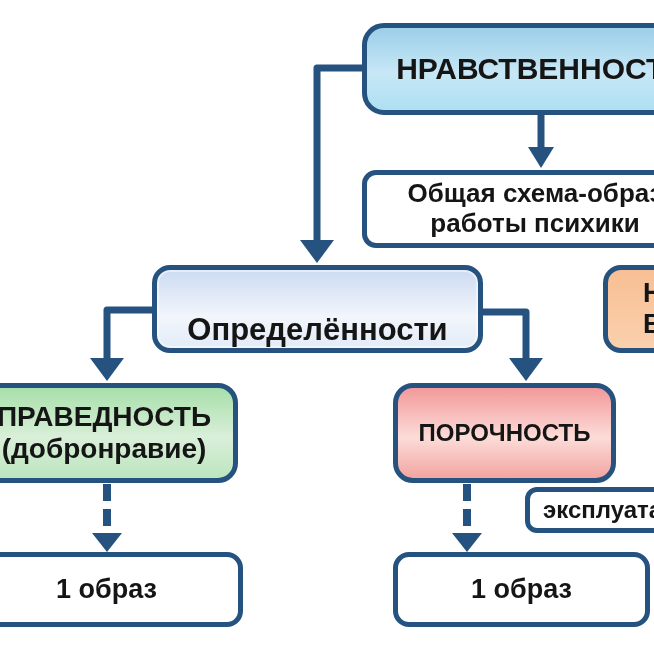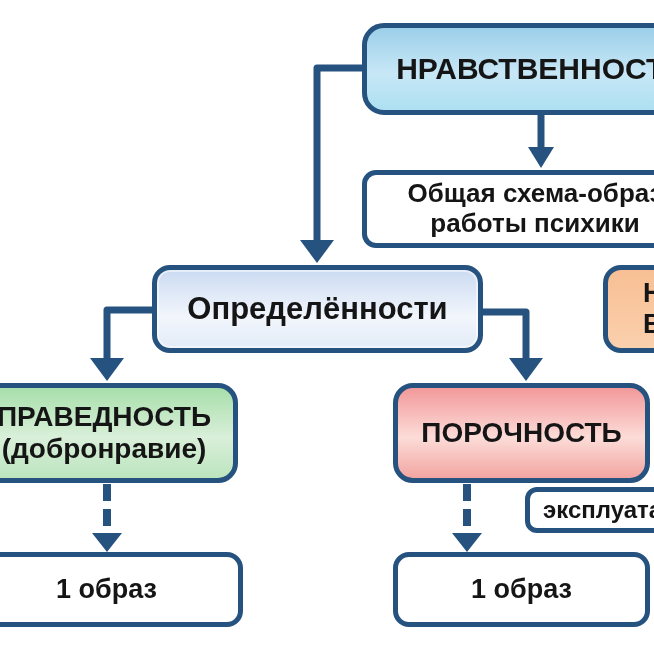--- a/index.html
+++ b/index.html
@@ -15,30 +15,30 @@
   .box .ln{display:block;white-space:nowrap;}
   #connectors{position:absolute;left:0;top:0;width:654px;height:654px;}
 
   .b-title{left:362px;top:23px;width:358px;height:92px;border-radius:22px;
     background:linear-gradient(180deg,#9ccfe9 0%,#c7e7f6 55%,#ade0f2 100%);
     font-size:30px;}
   .b-schema{left:362px;top:170px;width:346px;height:78px;border-radius:14px;
     background:#ffffff;font-size:26px;}
   .b-opred{left:152px;top:265px;width:331px;height:88px;border-radius:18px;
     background:linear-gradient(180deg,#ccdbf2 0%,#f2f6fc 60%,#e2ebf7 100%);
-    box-shadow:inset 0 0 0 2px rgba(255,255,255,.5);font-size:31px;}
+    box-shadow:inset 0 0 0 2px rgba(255,255,255,.5);font-size:31px;justify-content:flex-end;}
   .b-orange{left:603px;top:265px;width:170px;height:88px;border-radius:18px;
     background:linear-gradient(180deg,#f8bf94 0%,#fad0ad 100%);
     font-size:27px;align-items:flex-start;padding-left:35px;}
   .b-green{left:-30px;top:383px;width:268px;height:100px;border-radius:20px;
     background:linear-gradient(180deg,#a8dfab 0%,#d9efd9 55%,#bce5be 100%);
     font-size:28px;}
-  .b-red{left:393px;top:383px;width:257px;height:100px;border-radius:20px;
+  .b-red{left:393px;top:383px;width:223px;height:100px;border-radius:20px;
     background:linear-gradient(180deg,#f2999a 0%,#fcdcd8 55%,#f2a5a1 100%);
-    font-size:28px;}
+    font-size:24px;}
   .b-eksp{left:525px;top:487px;width:240px;height:46px;border-radius:12px;
     background:#ffffff;font-size:24px;align-items:flex-start;padding-left:13px;}
   .b-obraz-l{left:-30px;top:552px;width:273px;height:75px;border-radius:16px;
     background:#ffffff;font-size:27px;}
   .b-obraz-r{left:393px;top:552px;width:257px;height:75px;border-radius:16px;
     background:#ffffff;font-size:27px;}
 </style>
 </head>
 <body>
 

